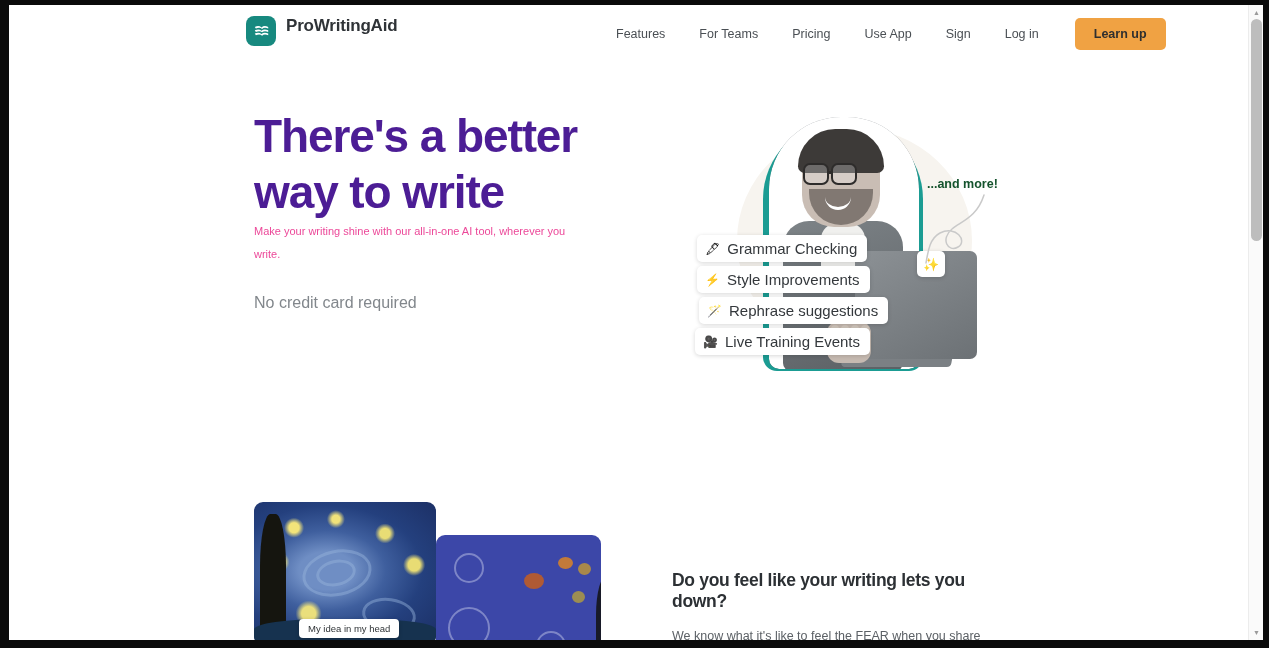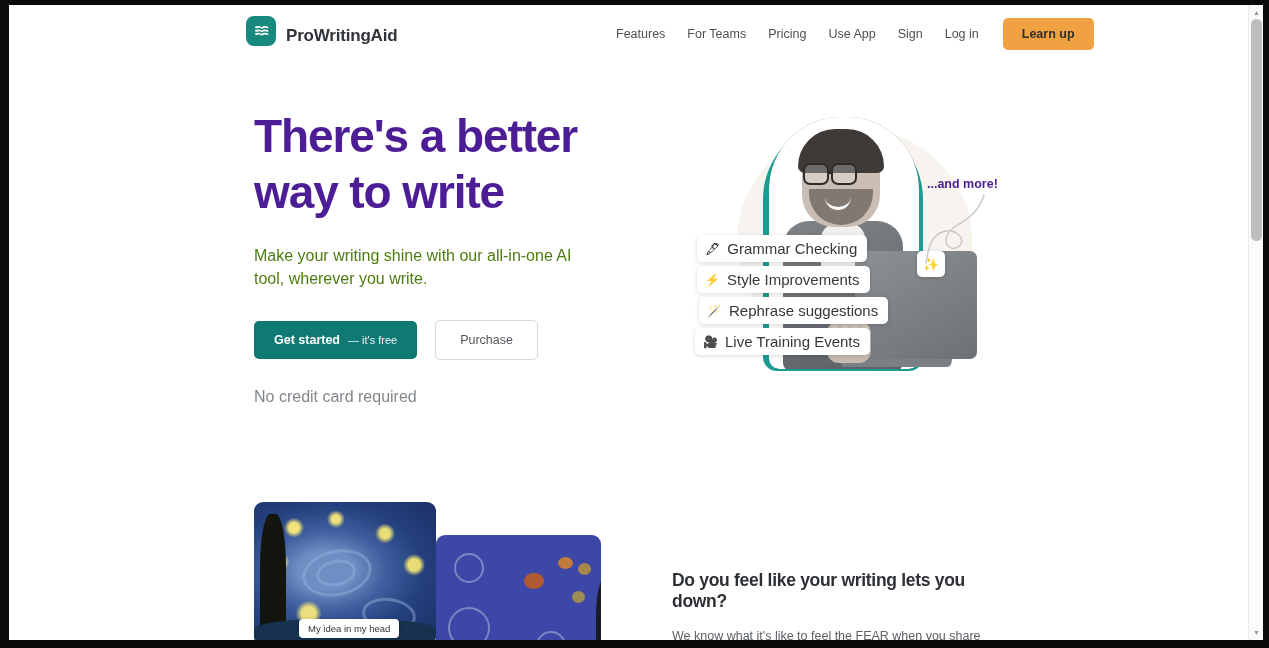--- a/index.html
+++ b/index.html
@@ -48,36 +48,36 @@
     background:#bdbdbd; border-radius:6px;
   }
 
   
   header {
     position:absolute; left:0; top:0; width:1239px; height:56px;
     display:flex; align-items:center;
   }
   .logo-wrap {
     position:absolute; left:237px; top:11px;
-    display:flex; align-items:flex-end; gap:10px;
+    display:flex; align-items:flex-start; gap:10px;
     text-decoration:none;
   }
   .logo-mark {
     width:30px; height:30px; border-radius:8px;
     background:#17897f;
     display:flex; align-items:center; justify-content:center;
     flex:none;
   }
   .logo-text {
     font-size:17px; font-weight:bold; color:#2f3337; letter-spacing:-0.2px;
   }
 
   nav {
     position:absolute; left:596px; top:13px;
-    display:flex; align-items:center; gap:0px;
+    display:flex; align-items:center; gap:12px;
   }
   nav a.navlink {
     font-size:12.5px; color:#4a4f54; text-decoration:none;
     padding:6px 11px; white-space:nowrap;
   }
   .signup-btn {
     margin-left:13px;
     background:#f0a243; color:#2f2f2f;
     font-size:12.5px; font-weight:bold;
     border:none; border-radius:5px;
@@ -86,22 +86,21 @@
     font-family:"Liberation Sans", sans-serif;
   }
 
   
   #hero-copy { position:absolute; left:245px; top:103px; width:400px; }
   h1.hero-title {
     font-size:46px; line-height:56px; font-weight:bold;
     color:#4c1d95; letter-spacing:-1.1px;
   }
   p.hero-sub {
-    margin-top:24px;
-    font-size:16px; line-height:23px; color:#4d7c0f;
+    font-size:11px; line-height:23px; color:#ec4899;
     width:330px;
   }
   .hero-actions { margin-top:30px; display:flex; align-items:center; gap:18px; }
   .btn-primary {
     background:#0f7a73; color:#fff;
     border:none; border-radius:5px;
     padding:12px 20px; cursor:pointer;
     font-size:12.5px; font-family:"Liberation Sans", sans-serif;
     display:flex; align-items:baseline; gap:8px;
   }
@@ -213,21 +212,21 @@
 
   #sparkle-badge {
     position:absolute; left:240px; top:148px;
     width:28px; height:26px; background:#fff; border-radius:5px;
     box-shadow:0 1px 4px rgba(0,0,0,.17);
     display:flex; align-items:center; justify-content:center;
     font-size:13px;
   }
   #and-more {
     position:absolute; left:250px; top:74px;
-    font-size:12.5px; color:#4c1d95; font-weight:600;
+    font-size:12.5px; color:#14532d; font-weight:600;
     white-space:nowrap;
   }
   #doodle { position:absolute; left:245px; top:88px; }
 
   
   #art-starry {
     position:absolute; left:245px; top:497px;
     width:182px; height:143px;
     border-radius:9px;
     overflow:hidden;
@@ -318,27 +317,20 @@
         <a class="navlink" href="#">Sign</a>
         <a class="navlink" href="#">Log in</a>
         <button class="signup-btn">Learn up</button>
       </nav>
     </header>
 
     <div id="hero-copy">
       <h1 class="hero-title">There's a better way to write</h1>
       <p class="hero-sub">Make your writing shine with our all-in-one AI tool, wherever you write.</p>
 
-      <div class="hero-actions">
-        <button class="btn-primary">
-          <span class="bp-main">Get started</span>
-          <span class="bp-sub">— it's free</span>
-        </button>
-        <button class="btn-outline">Purchase</button>
-      </div>
 
       <div class="no-cc">No credit card required</div>
     </div>
 
     <div id="hero-art">
       <div id="art-blob"></div>
       <div id="art-teal"></div>
 
       <div id="person">
         <div class="p-shirt"></div>

